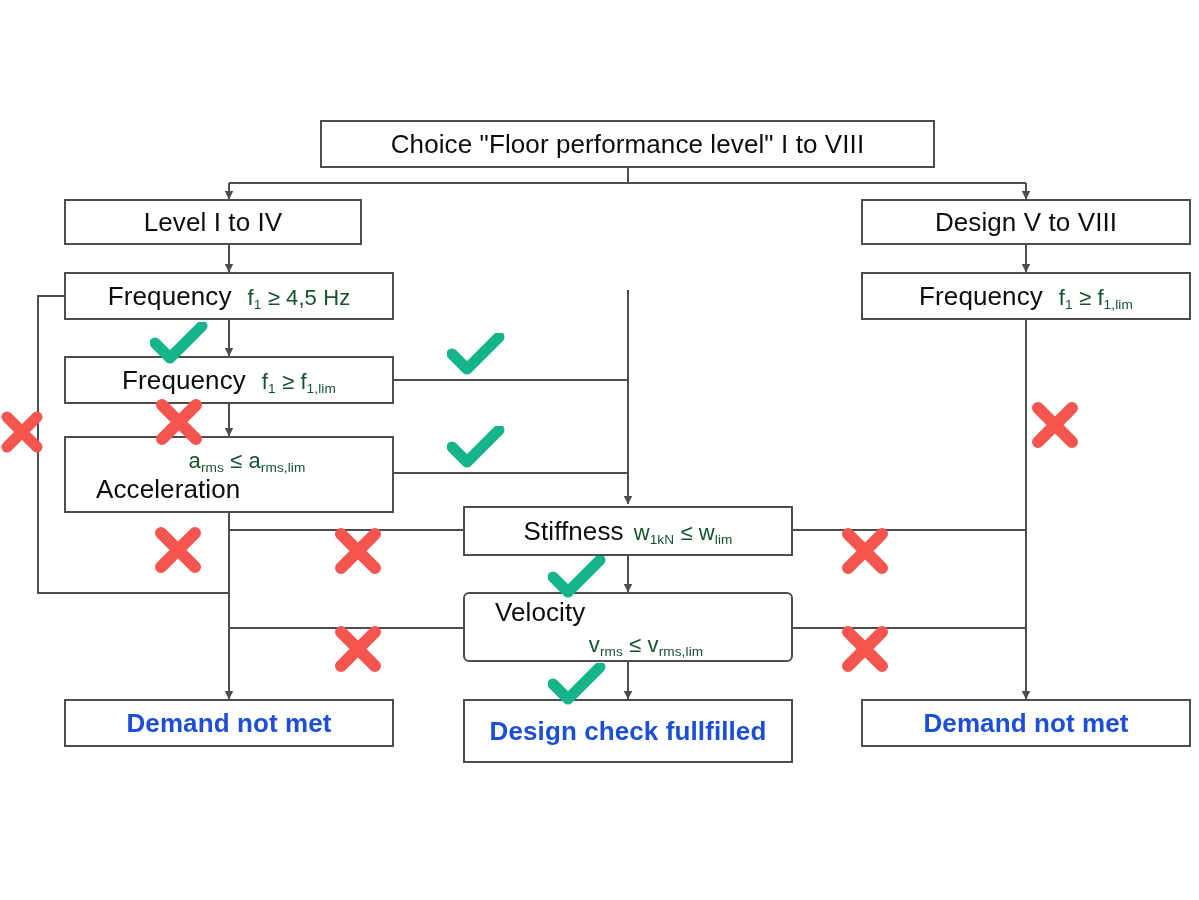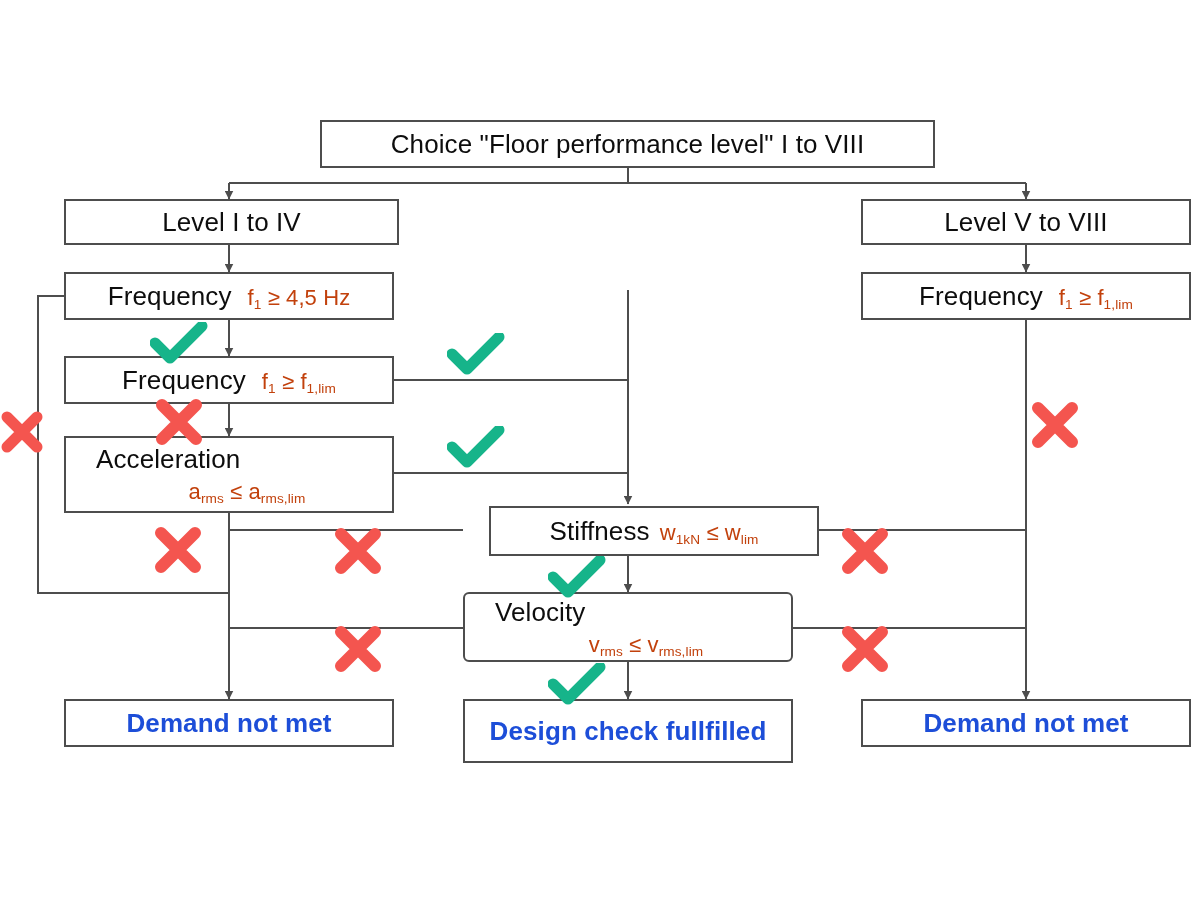--- a/index.html
+++ b/index.html
@@ -36,21 +36,21 @@
     justify-content: center;
     white-space: nowrap;
   }
   .lbl {
     font-size: 26px;
     color: #0d0d0d;
     letter-spacing: 0.1px;
   }
   .frm {
     font-size: 22px;
-    color: #c2410c;
+    color: #14532d;
     letter-spacing: 0.1px;
   }
   .frm .sub, .lbl .sub {
     font-size: 0.62em;
     vertical-align: baseline;
     position: relative;
     top: 4px;
   }
   .gap { display: inline-block; width: 16px; }
   .two-line .row.r1 { justify-content: flex-start; padding-left: 30px; }
@@ -121,29 +121,29 @@
 
     </g>
   </svg>
 
   <div class="node" style="left:320px; top:120px; width:615px; height:48px;">
     <div class="row">
         <span class="lbl">Choice "Floor performance level" I to VIII</span>
       </div>
   </div>
 
-  <div class="node" style="left:64px; top:199px; width:335px; height:46px;">
+  <div class="node" style="left:64px; top:199px; width:298px; height:46px;">
     <div class="row">
         <span class="lbl">Level I to IV</span>
       </div>
   </div>
 
   <div class="node" style="left:861px; top:199px; width:330px; height:46px;">
     <div class="row">
-        <span class="lbl">Level V to VIII</span>
+        <span class="lbl">Design V to VIII</span>
       </div>
   </div>
 
   <div class="node" style="left:64px; top:272px; width:330px; height:48px;">
     <div class="row">
       <span class="lbl">Frequency</span>
       <span class="gap"></span>
       <span class="frm"><span>f</span><span class="sub">1</span><span>&nbsp;</span><span>≥</span><span>&nbsp;</span><span>4,5 Hz</span><span class="sub"></span></span>
     </div>
   </div>
@@ -158,29 +158,29 @@
 
   <div class="node" style="left:861px; top:272px; width:330px; height:48px;">
     <div class="row">
       <span class="lbl">Frequency</span>
       <span class="gap"></span>
       <span class="frm"><span>f</span><span class="sub">1</span><span>&nbsp;</span><span>≥</span><span>&nbsp;</span><span>f</span><span class="sub">1,lim</span></span>
     </div>
   </div>
 
   <div class="node two-line" style="left:64px; top:436px; width:330px; height:77px;">
+    <div class="row r2">
+      <span class="frm"><span>a</span><span class="sub">rms</span><span>&nbsp;</span><span>≤</span><span>&nbsp;</span><span>a</span><span class="sub">rms,lim</span></span>
+    </div>
     <div class="row r1">
         <span class="lbl">Acceleration</span>
       </div>
-    <div class="row r2">
-      <span class="frm"><span>a</span><span class="sub">rms</span><span>&nbsp;</span><span>≤</span><span>&nbsp;</span><span>a</span><span class="sub">rms,lim</span></span>
-    </div>
-  </div>
-
-  <div class="node" style="left:463px; top:506px; width:330px; height:50px;margin-left:26px;">
+  </div>
+
+  <div class="node" style="left:463px; top:506px; width:330px; height:50px;">
     <div class="row">
       <span class="lbl">Stiffness</span>
       <span class="gap" style="width:10px"></span>
       <span class="frm"><span>w</span><span class="sub">1kN</span><span>&nbsp;</span><span>≤</span><span>&nbsp;</span><span>w</span><span class="sub">lim</span></span>
     </div>
   </div>
 
   <div class="node two-line" style="left:463px; top:592px; width:330px; height:70px;border-radius:6px;">
     <div class="row r1">
         <span class="lbl">Velocity</span>

